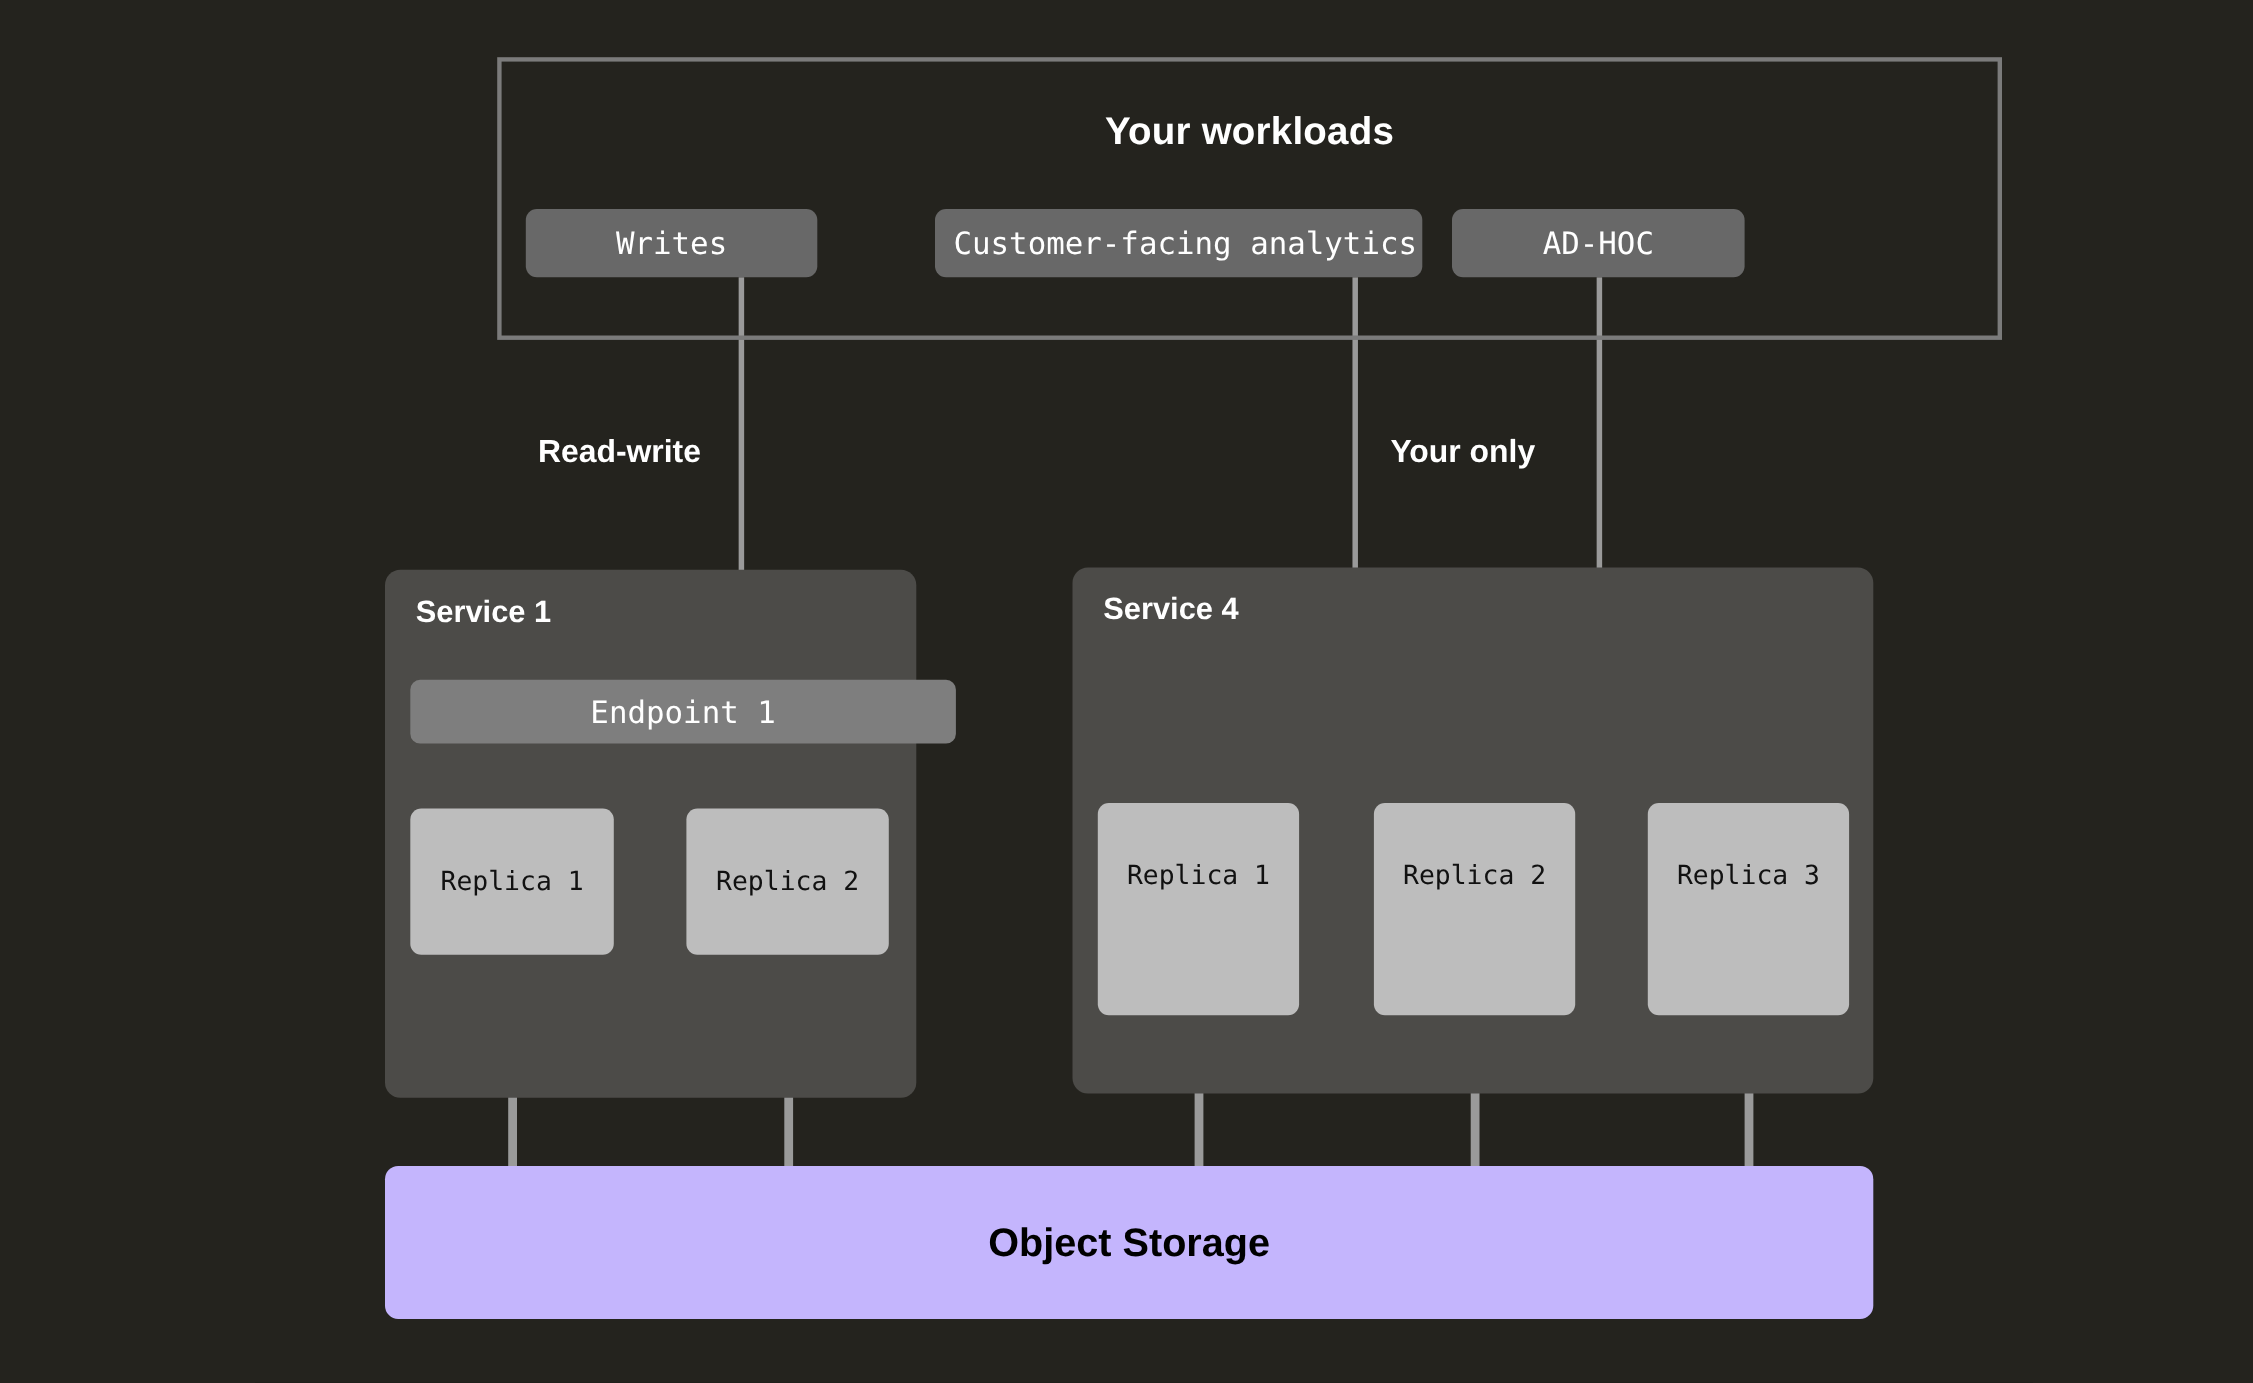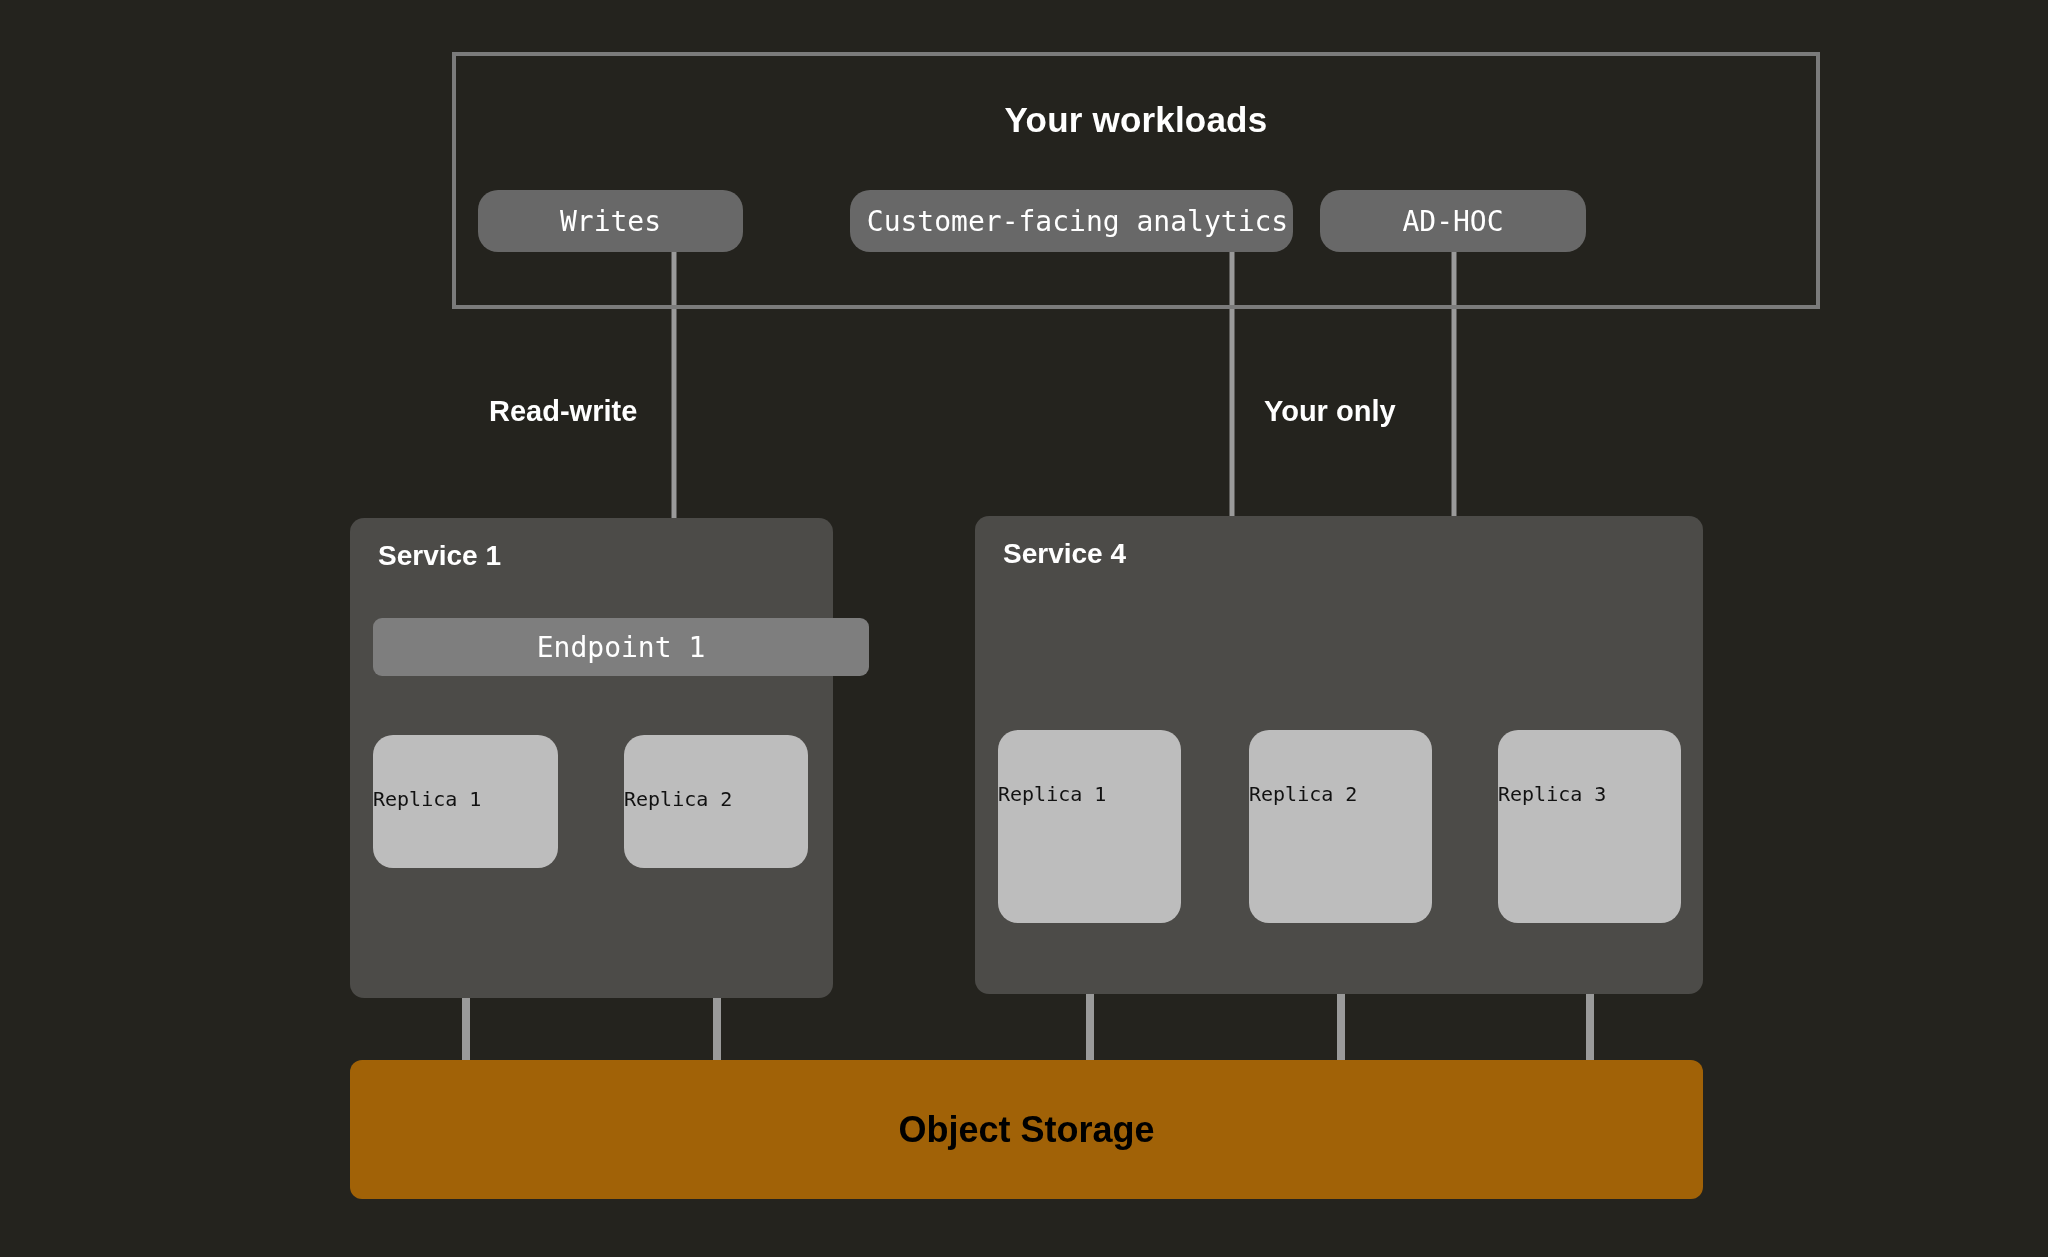--- a/index.html
+++ b/index.html
@@ -48,21 +48,21 @@
     color: #ffffff;
     font-size: 35px;
     font-weight: bold;
     letter-spacing: 0.2px;
   }
   .pill {
     position: absolute;
     top: 190px;
     height: 62px;
     background: #686868;
-    border-radius: 20px;
+    border-radius: 10px;
     color: #ffffff;
     font-family: "DejaVu Sans Mono", "Liberation Mono", monospace;
     font-size: 28px;
     display: flex;
     align-items: center;
     justify-content: center;
     box-sizing: border-box;
     z-index: 4;
   }
   #pill-writes           { left: 478px;  width: 265px; }
@@ -114,45 +114,45 @@
     justify-content: center;
     z-index: 4;
   }
   #endpoint-1 { left: 23px; top: 100px; width: 496px; }
   #endpoint-2 { left: 23px; top: 101px; width: 682px; }
 
   
   .replica {
     position: absolute;
     background: #bdbdbd;
-    border-radius: 20px;
+    border-radius: 10px;
     color: #111111;
     font-family: "DejaVu Sans Mono", "Liberation Mono", monospace;
-    font-size: 20px;
+    font-size: 24px;
     z-index: 4;
     display: flex;
-    justify-content: flex-start;
+    justify-content: center;
   }
   .replica > span { margin-top: 52px; }
 
   #s1-replica-1 { left: 23px;  top: 217px; width: 185px; height: 133px; }
   #s1-replica-2 { left: 274px; top: 217px; width: 184px; height: 133px; }
 
   #s2-replica-1 { left: 23px;  top: 214px; width: 183px; height: 193px; }
   #s2-replica-2 { left: 274px; top: 214px; width: 183px; height: 193px; }
   #s2-replica-3 { left: 523px; top: 214px; width: 183px; height: 193px; }
 
   
   #object-storage {
     position: absolute;
     left: 350px;
     top: 1060px;
     width: 1353px;
     height: 139px;
-    background: #a16207;
+    background: #c4b5fd;
     border-radius: 12px;
     display: flex;
     align-items: center;
     justify-content: center;
     color: #000000;
     font-size: 36px;
     font-weight: bold;
     z-index: 3;
   }
 </style>

